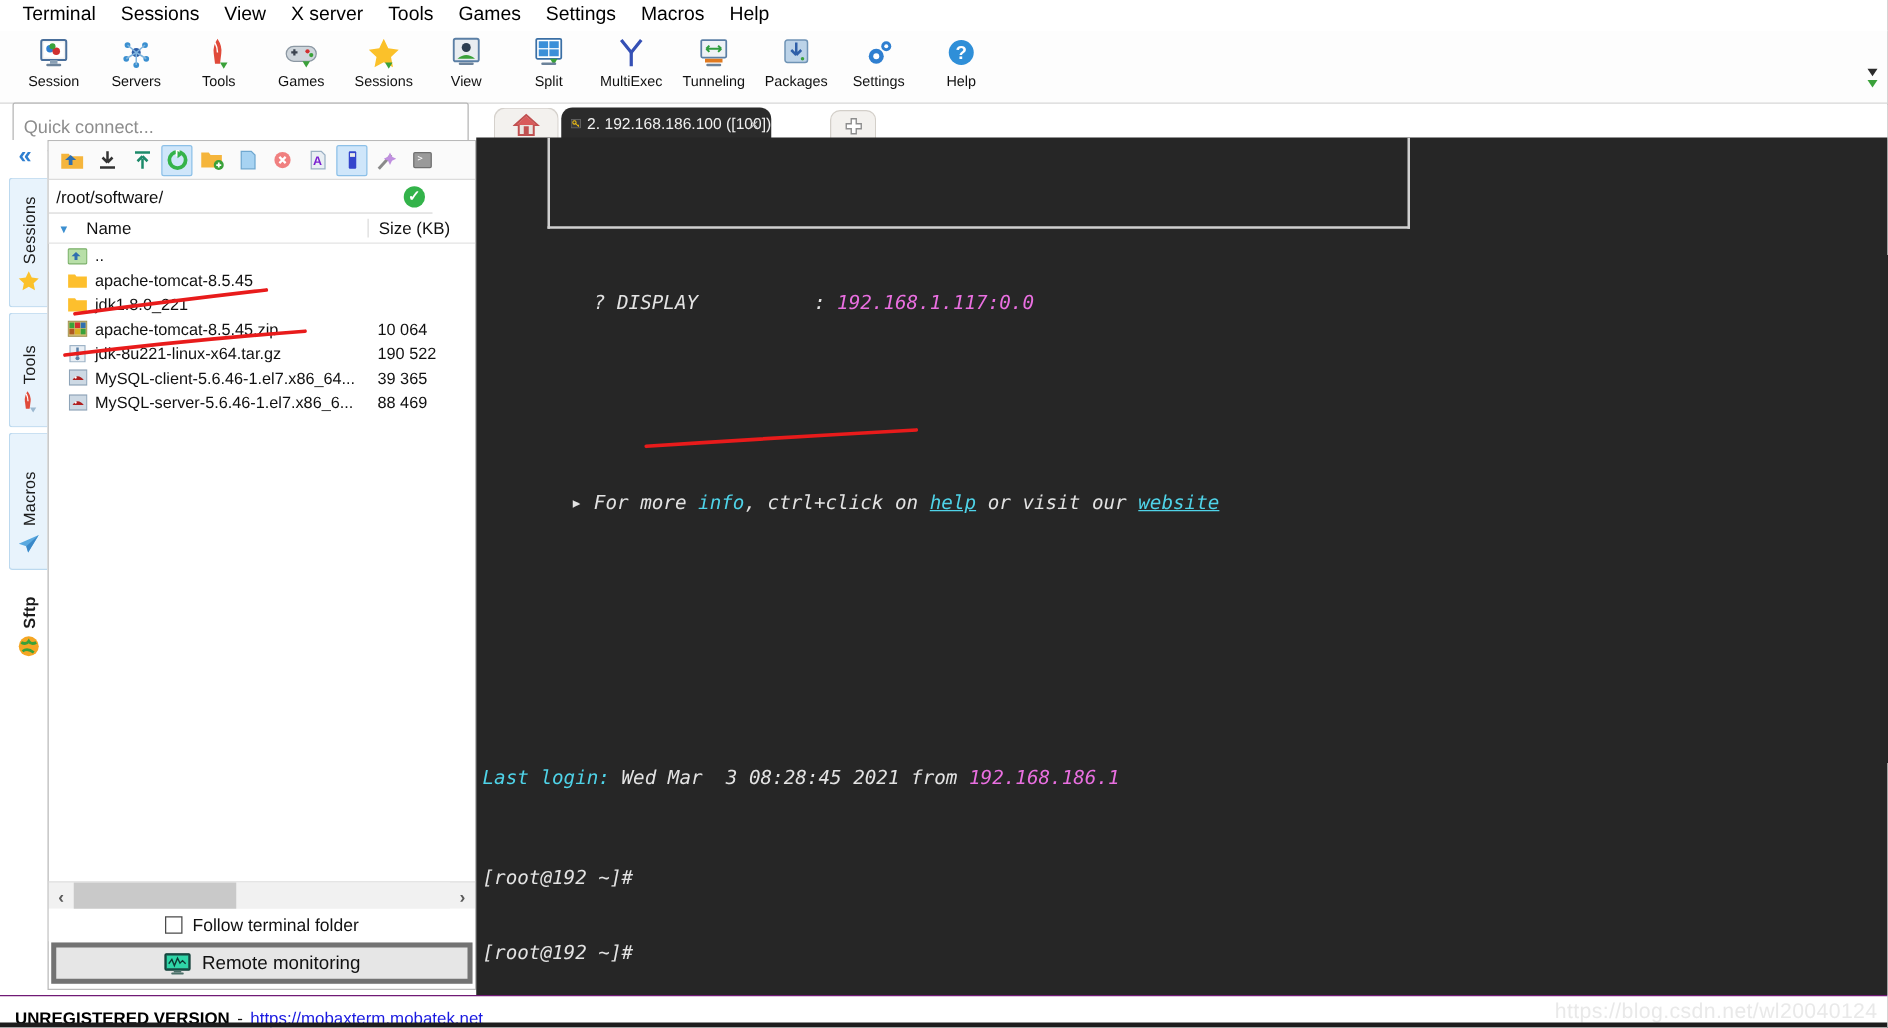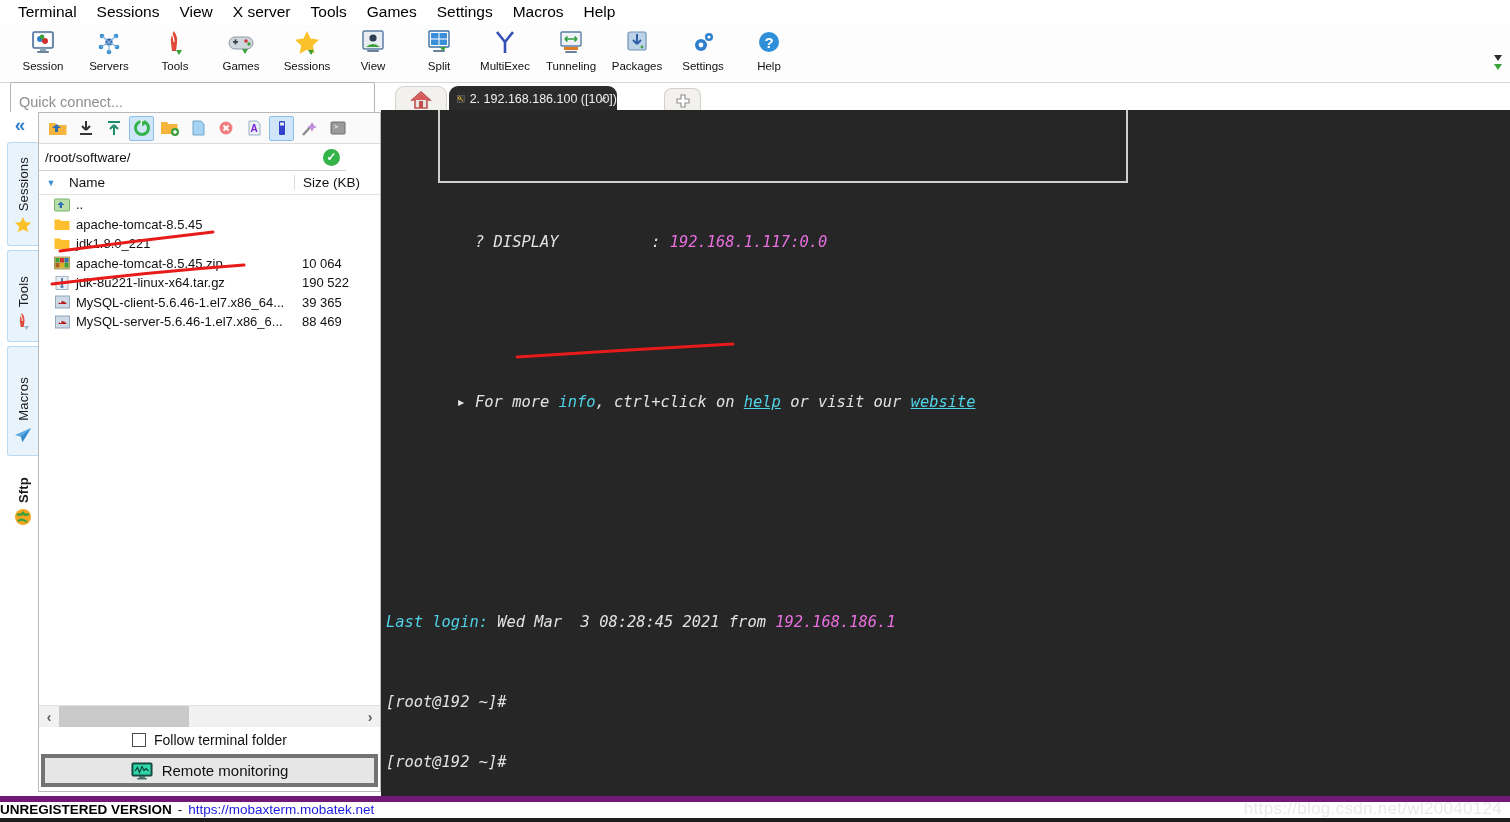--- a/index.html
+++ b/index.html
@@ -178,22 +178,22 @@
   .banner-box {
     position: absolute; left: 57px; top: 0px; width: 690px; height: 73px;
     border-left: 2px solid #cfcfcf; border-right: 2px solid #cfcfcf;
     border-bottom: 2px solid #cfcfcf;
     pointer-events: none;
   }
 
   
   .statusbar {
     position: absolute; left: 0; bottom: 0; width: 1510px; height: 26px;
-    background: #ffffff; border-top: 6px solid #701a75;
-    display: flex; align-items: flex-start; padding-left: 0; gap: 6px;
+    background: #ffffff; border-top: 1px solid #701a75;
+    display: flex; align-items: flex-end; padding-left: 12px; gap: 6px;
   }
   .sb-bold { font-size: 13.5px; font-weight: bold; color: #000; }
   .sb-txt { font-size: 13.5px; color: #111; }
   .sb-link { font-size: 13.5px; color: #1a1ae0; }
   .watermark {
     position: absolute; right: 8px; bottom: 3px; font-size: 17px;
     color: #e9e9e9; letter-spacing: 0.3px;
   }
   .bottom-black {
     position: absolute; left: 0; bottom: 0; width: 1510px; height: 4px; background: #1d1d1d;

